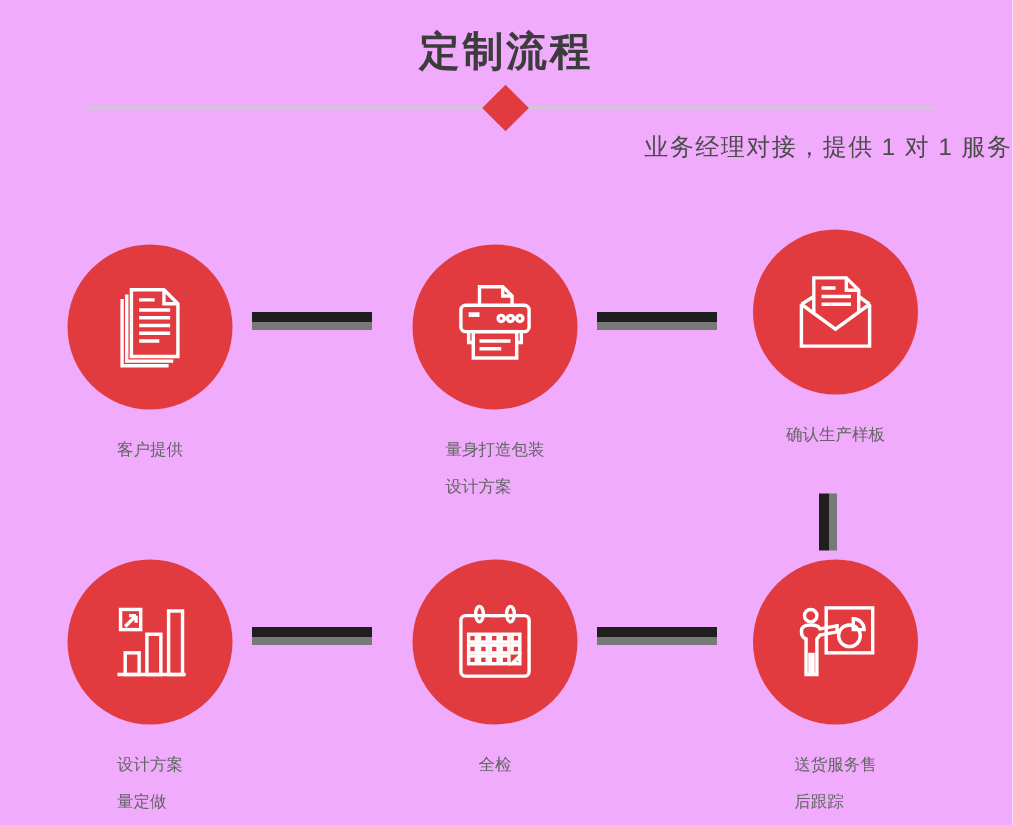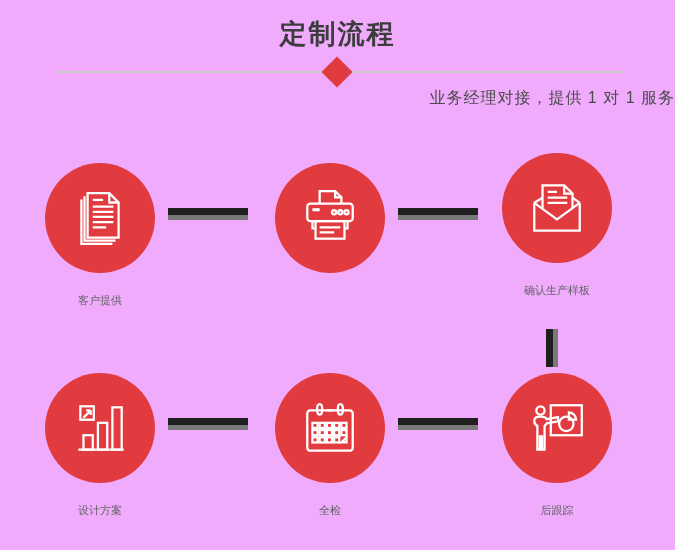--- a/index.html
+++ b/index.html
@@ -69,20 +69,26 @@
         <rect x="8" y="16" width="44" height="17" rx="3"></rect>
         <rect x="13" y="20.5" width="7" height="3" fill="#ffffff" stroke="none"></rect>
         <circle cx="34" cy="24.5" r="2"></circle>
         <circle cx="40" cy="24.5" r="2"></circle>
         <circle cx="46" cy="24.5" r="2"></circle>
         <path d="M13,33 V40 H16 M47,33 V40 H44"></path>
         <rect x="16" y="33" width="28" height="17"></rect>
         <path d="M20,39 H40 M20,44 H34"></path>
       </svg>
     </div>
+    <div class="label">
+      <div class="label-inner">
+        <div>量身打造包装</div>
+        <div>设计方案</div>
+      </div>
+    </div>
   </div>
 
   <div class="step pos-2">
     <div class="circle">
       <svg class="icon" width="62" height="62" viewBox="0 0 60 60" fill="none" stroke="#ffffff" stroke-width="2.2" stroke-miterlimit="10">
         <path d="M16,30 V8 H37 L45,16 V30"></path>
         <path d="M37,8 V16 H45"></path>
         <path d="M21,14.5 H30 M21,20 H40 M21,25 H40"></path>
         <path d="M8,25 L16,20 M52,25 L45,20"></path>
         <path d="M8,25 V52 H52 V25"></path>
@@ -103,20 +109,21 @@
         <rect x="14" y="37" width="9" height="14"></rect>
         <rect x="28" y="25" width="9" height="26"></rect>
         <rect x="42" y="10" width="9" height="41"></rect>
         <rect x="11" y="9" width="13" height="13"></rect>
         <path d="M14,20 L21,13 M21,13 H16.5 M21,13 V17.5"></path>
       </svg>
     </div>
     <div class="label">
       <div class="label-inner">
         <div>设计方案</div>
+        <div>量定做</div>
       </div>
     </div>
   </div>
 
   <div class="step pos-4">
     <div class="circle">
       <svg class="icon" width="62" height="62" viewBox="0 0 60 60" fill="none" stroke="#ffffff" stroke-width="2.2" stroke-miterlimit="10">
         <rect x="8" y="13" width="44" height="39" rx="3"></rect>
         <ellipse cx="20" cy="12" rx="2.5" ry="5"></ellipse>
         <ellipse cx="40" cy="12" rx="2.5" ry="5"></ellipse>
@@ -150,20 +157,21 @@
       <svg class="icon" width="62" height="62" viewBox="0 0 60 60" fill="none" stroke="#ffffff" stroke-width="2.2" stroke-miterlimit="10">
         <rect x="24" y="8" width="30" height="29"></rect>
         <circle cx="39" cy="26" r="7"></circle>
         <path d="M41.5,15 A7,7 0 0 1 48.5,22 L41.5,22 Z"></path>
         <circle cx="14" cy="13" r="4"></circle>
         <path d="M11,51 L11,28 Q8,27 8,23 Q8,19 14,19 Q19,19 20,21.5 L31,19.5 L31,23.5 L20,25.5 Q19,27 18,28 L18,51 L15.5,51 L15.5,38 L13.5,38 L13.5,51 Z"></path>
       </svg>
     </div>
     <div class="label">
       <div class="label-inner">
+        <div>送货服务售</div>
         <div>后跟踪</div>
       </div>
     </div>
   </div>
 
   <div class="connector-h ch-0"></div>
   <div class="connector-h ch-1"></div>
   <div class="connector-h ch-2"></div>
   <div class="connector-h ch-3"></div>
   <div class="connector-v cv-0"></div>

